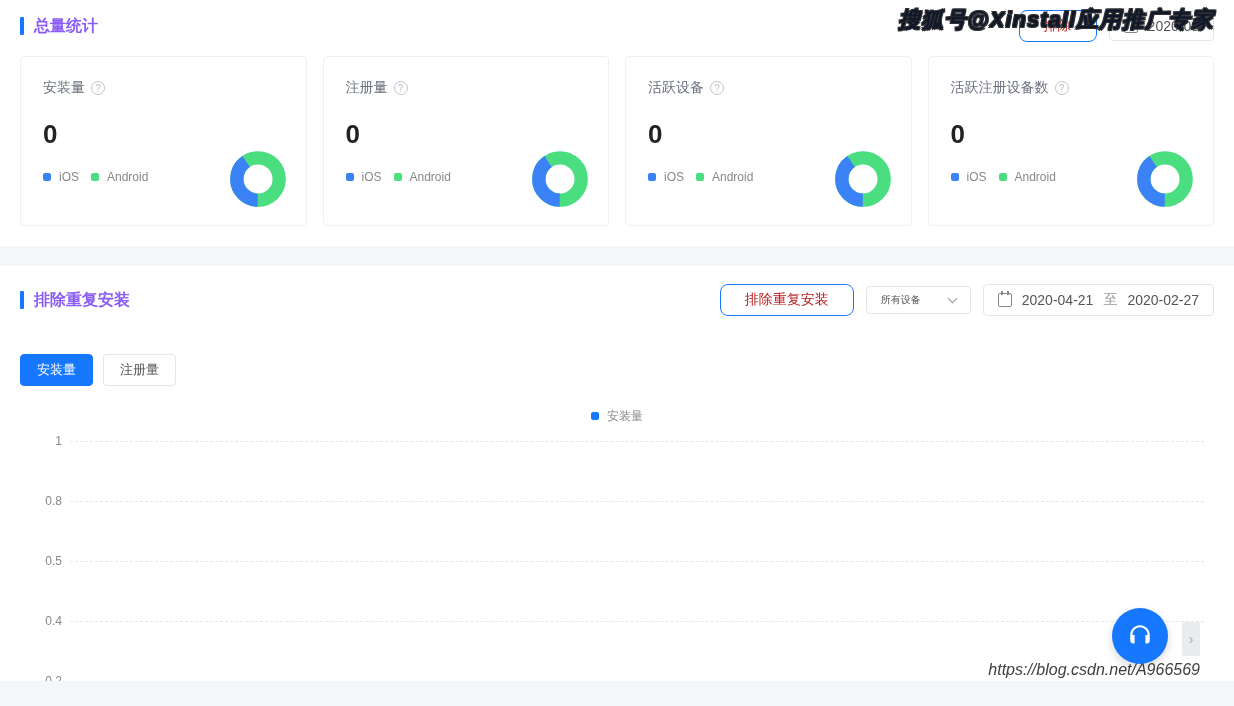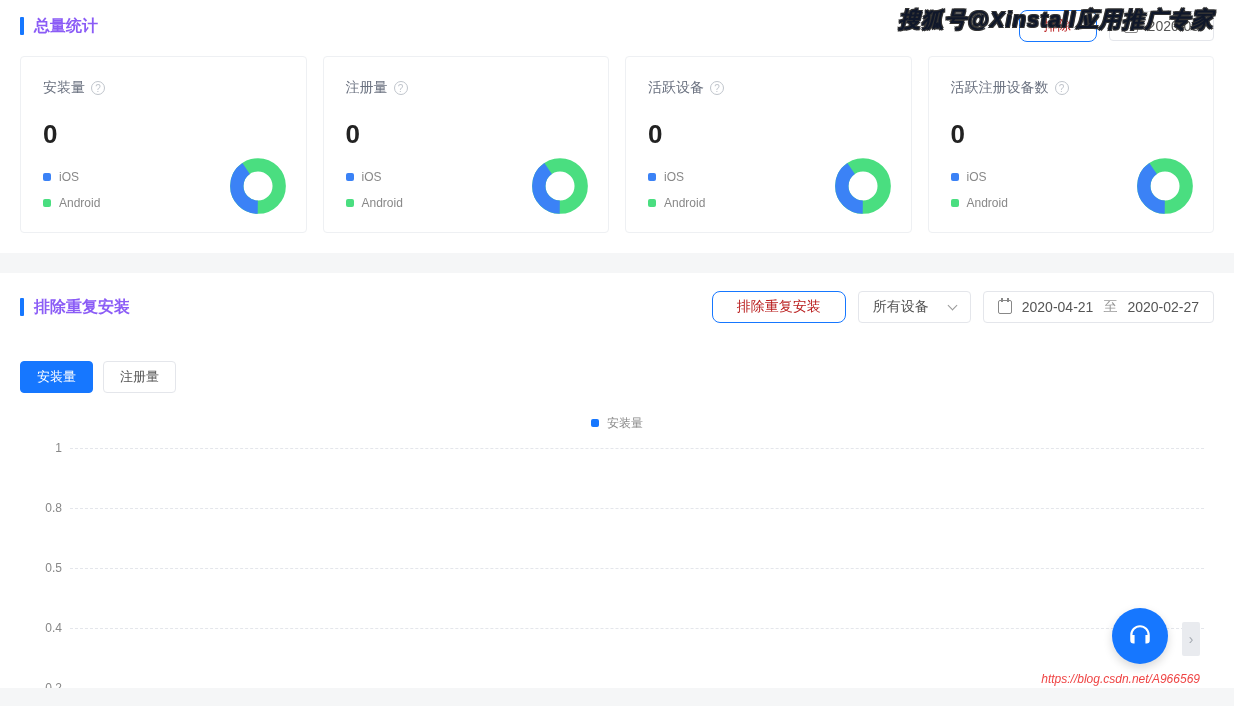--- a/index.html
+++ b/index.html
@@ -6,49 +6,49 @@
 body { font-family: -apple-system, BlinkMacSystemFont, "Segoe UI", "PingFang SC", "Microsoft YaHei", sans-serif; background: #f5f6f7; color: #333; width: 1234px; }
 .section { background: #fff; padding: 0 20px; }
 .section-header { display: flex; align-items: center; justify-content: space-between; padding: 10px 0 14px 0; }
 .section-title-wrap { display: flex; align-items: center; }
 .title-bar { width: 4px; height: 18px; background: #1677ff; margin-right: 10px; border-radius: 1px; }
 .section-title { font-size: 16px; font-weight: 600; color: #8b5cf6; }
 .section-controls { display: flex; align-items: center; gap: 12px; }
 .btn-outline { border: 1px solid #1677ff; background: #fff; color: #b91c1c; border-radius: 8px; padding: 6px 24px; font-size: 14px; cursor: pointer; }
 .date-box { border: 1px solid #e4e6eb; border-radius: 4px; padding: 6px 14px; font-size: 14px; color: #555; display: flex; align-items: center; gap: 10px; background: #fff; cursor: pointer; }
 .date-sep { color: #999; }
-.select-box { border: 1px solid #e4e6eb; border-radius: 4px; padding: 6px 14px; font-size: 14px; color: #555; display: flex; align-items: center; gap: 20px; background: #fff; cursor: pointer; min-width: 105px; justify-content: space-between; }
+.select-box { border: 1px solid #e4e6eb; border-radius: 4px; padding: 6px 14px; font-size: 10px; color: #555; display: flex; align-items: center; gap: 20px; background: #fff; cursor: pointer; min-width: 105px; justify-content: space-between; }
 .chev { border: solid #999; border-width: 0 1px 1px 0; display: inline-block; padding: 3px; transform: rotate(45deg); margin-top: -3px; }
 .cal-icon { width: 14px; height: 14px; border: 1.5px solid #888; border-radius: 2px; position: relative; }
 .cal-icon::before { content:""; position:absolute; top:-3px; left:2px; width:2px; height:4px; background:#888; }
 .cal-icon::after { content:""; position:absolute; top:-3px; right:2px; width:2px; height:4px; background:#888; }
 .cards-row { display: flex; gap: 16px; padding: 0 0 20px 0; }
 .card { flex: 1; background: #fff; border: 1px solid #eef0f3; border-radius: 4px; padding: 22px; position: relative; min-height: 170px; }
 .card-title-row { display: flex; align-items: center; gap: 6px; margin-bottom: 22px; }
 .card-title { font-size: 14px; color: #6b7280; }
 .help-icon { width: 14px; height: 14px; border: 1.3px solid #c0c5cc; border-radius: 50%; color: #c0c5cc; font-size: 10px; display: flex; align-items: center; justify-content: center; }
 .card-value { font-size: 26px; font-weight: 600; color: #222; margin-bottom: 20px; }
-.legend-list { display: flex; flex-direction: column; gap: 12px; }
+.legend-list { display: flex; flex-direction: row; gap: 12px; }
 .legend-item { display: flex; align-items: center; gap: 8px; font-size: 12px; color: #888; }
 .legend-dot { width: 8px; height: 8px; border-radius: 2px; }
 .dot-ios { background: #3b82f6; }
 .dot-android { background: #4ade80; }
 .donut { position: absolute; right: 20px; bottom: 18px; }
 .spacer { height: 20px; background: #f5f6f7; }
 .tabs-row { padding: 24px 0 10px 0; display: flex; gap: 10px; }
 .tab-btn { border: 1px solid #e4e6eb; background: #fff; color: #555; border-radius: 4px; padding: 6px 16px; font-size: 13px; cursor: pointer; }
 .tab-btn.active { background: #1677ff; border-color: #1677ff; color: #fff; }
 .chart-legend-center { text-align: center; padding: 10px 0 16px 0; }
 .chart-legend-center .legend-item { display: inline-flex; }
 .chart-area { position: relative; height: 240px; padding: 10px 20px 0 50px; }
 .y-axis { position: absolute; left: 0; top: 0; bottom: 0; width: 50px; }
 .y-tick { position: absolute; right: 8px; font-size: 12px; color: #888; transform: translateY(-50%); }
 .gridline { position: absolute; left: 50px; right: 10px; border-top: 1px dashed #e4e6eb; }
 .watermark { position: absolute; top: 5px; right: 20px; font-size: 22px; font-weight: bold; color: #0f172a; text-shadow: -1px -1px 0 #333, 1px -1px 0 #333, -1px 1px 0 #333, 1px 1px 0 #333; letter-spacing: 1px; font-style: italic; z-index: 50; }
-.watermark2 { position: absolute; right: 14px; bottom: 2px; font-size: 12px; color: #ef4444; font-style: italic; }
+.watermark2 { position: absolute; right: 14px; bottom: 2px; font-size: 16px; color: #404040; font-style: italic; }
 .fab { position: fixed; left: 1112px; top: 608px; width: 56px; height: 56px; border-radius: 50%; background: #1677ff; display: flex; align-items: center; justify-content: center; box-shadow: 0 4px 10px rgba(0,0,0,0.15); cursor: pointer; }
 .headset { width: 26px; height: 26px; position: relative; }
 .headset svg { display:block; }
 .scroll-btn { position: fixed; left: 1182px; top: 622px; width: 18px; height: 34px; background: #e9ebef; color: #a5aab1; display: flex; align-items: center; justify-content: center; border-radius: 2px; font-size: 14px; cursor: pointer; }
 .topwrap { position: relative; }
 </style>
 </head>
 <body>
 
 <div class="topwrap">

